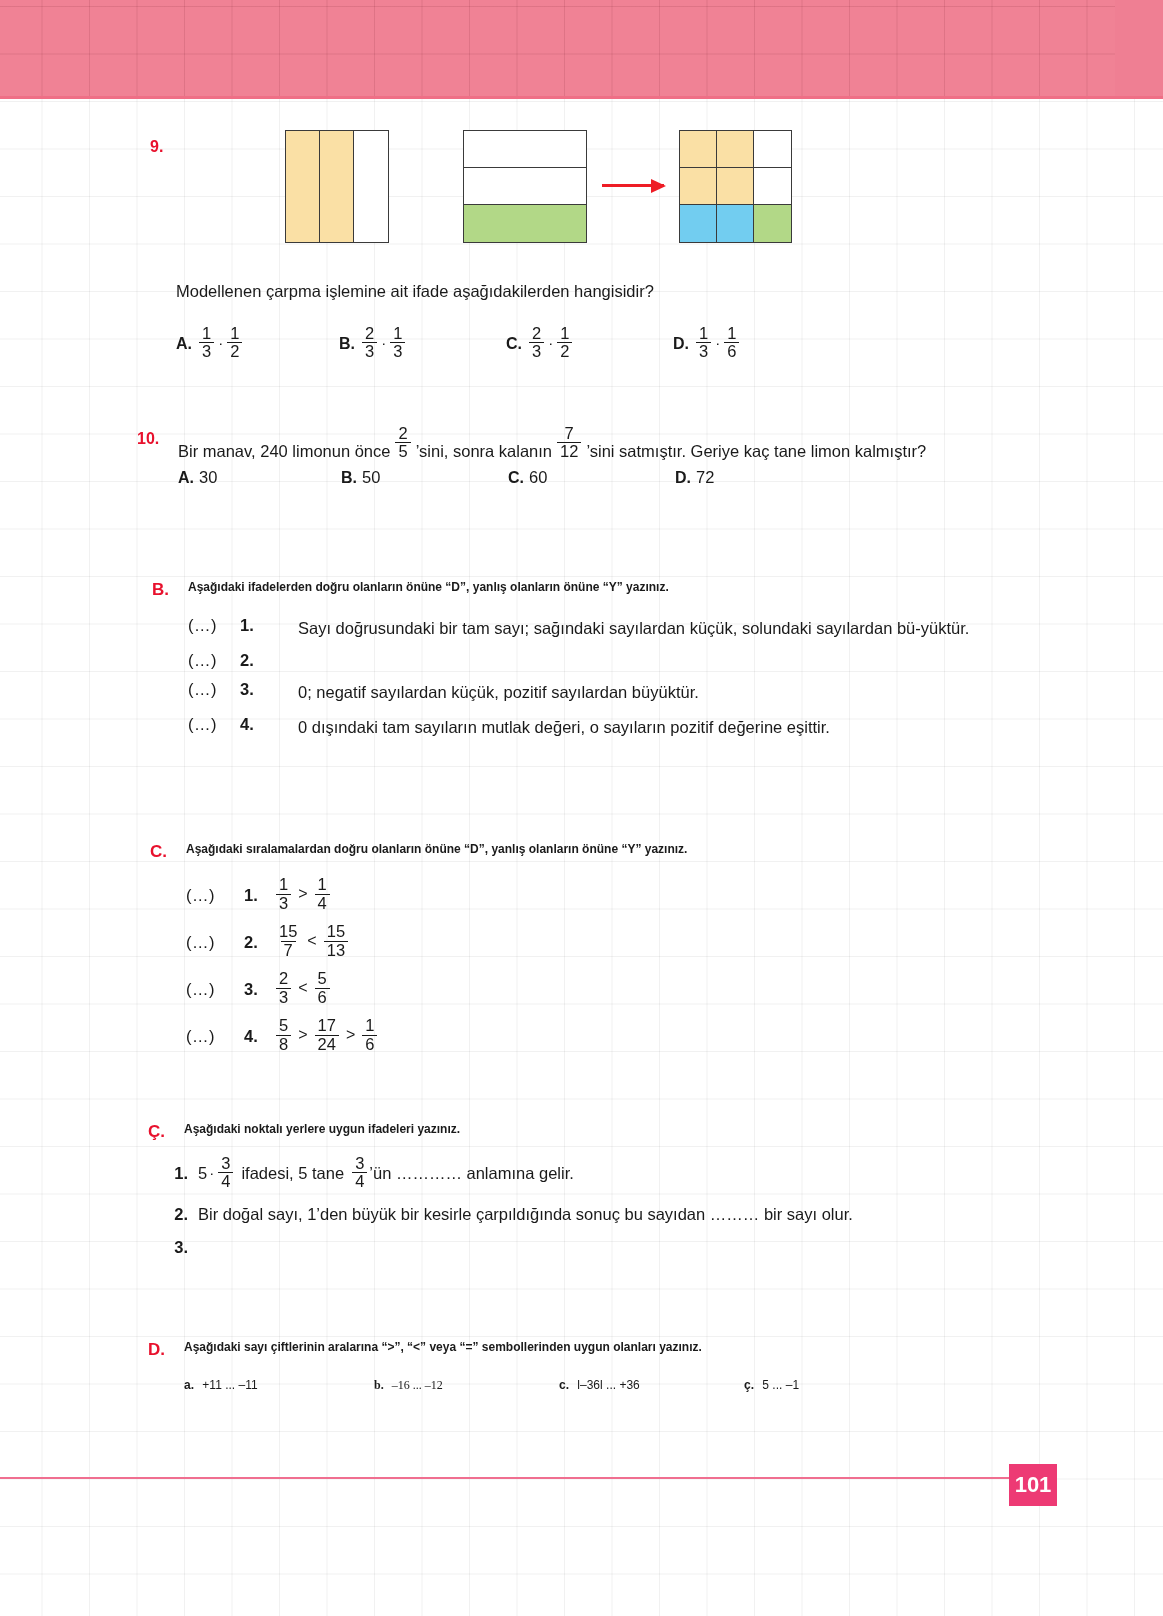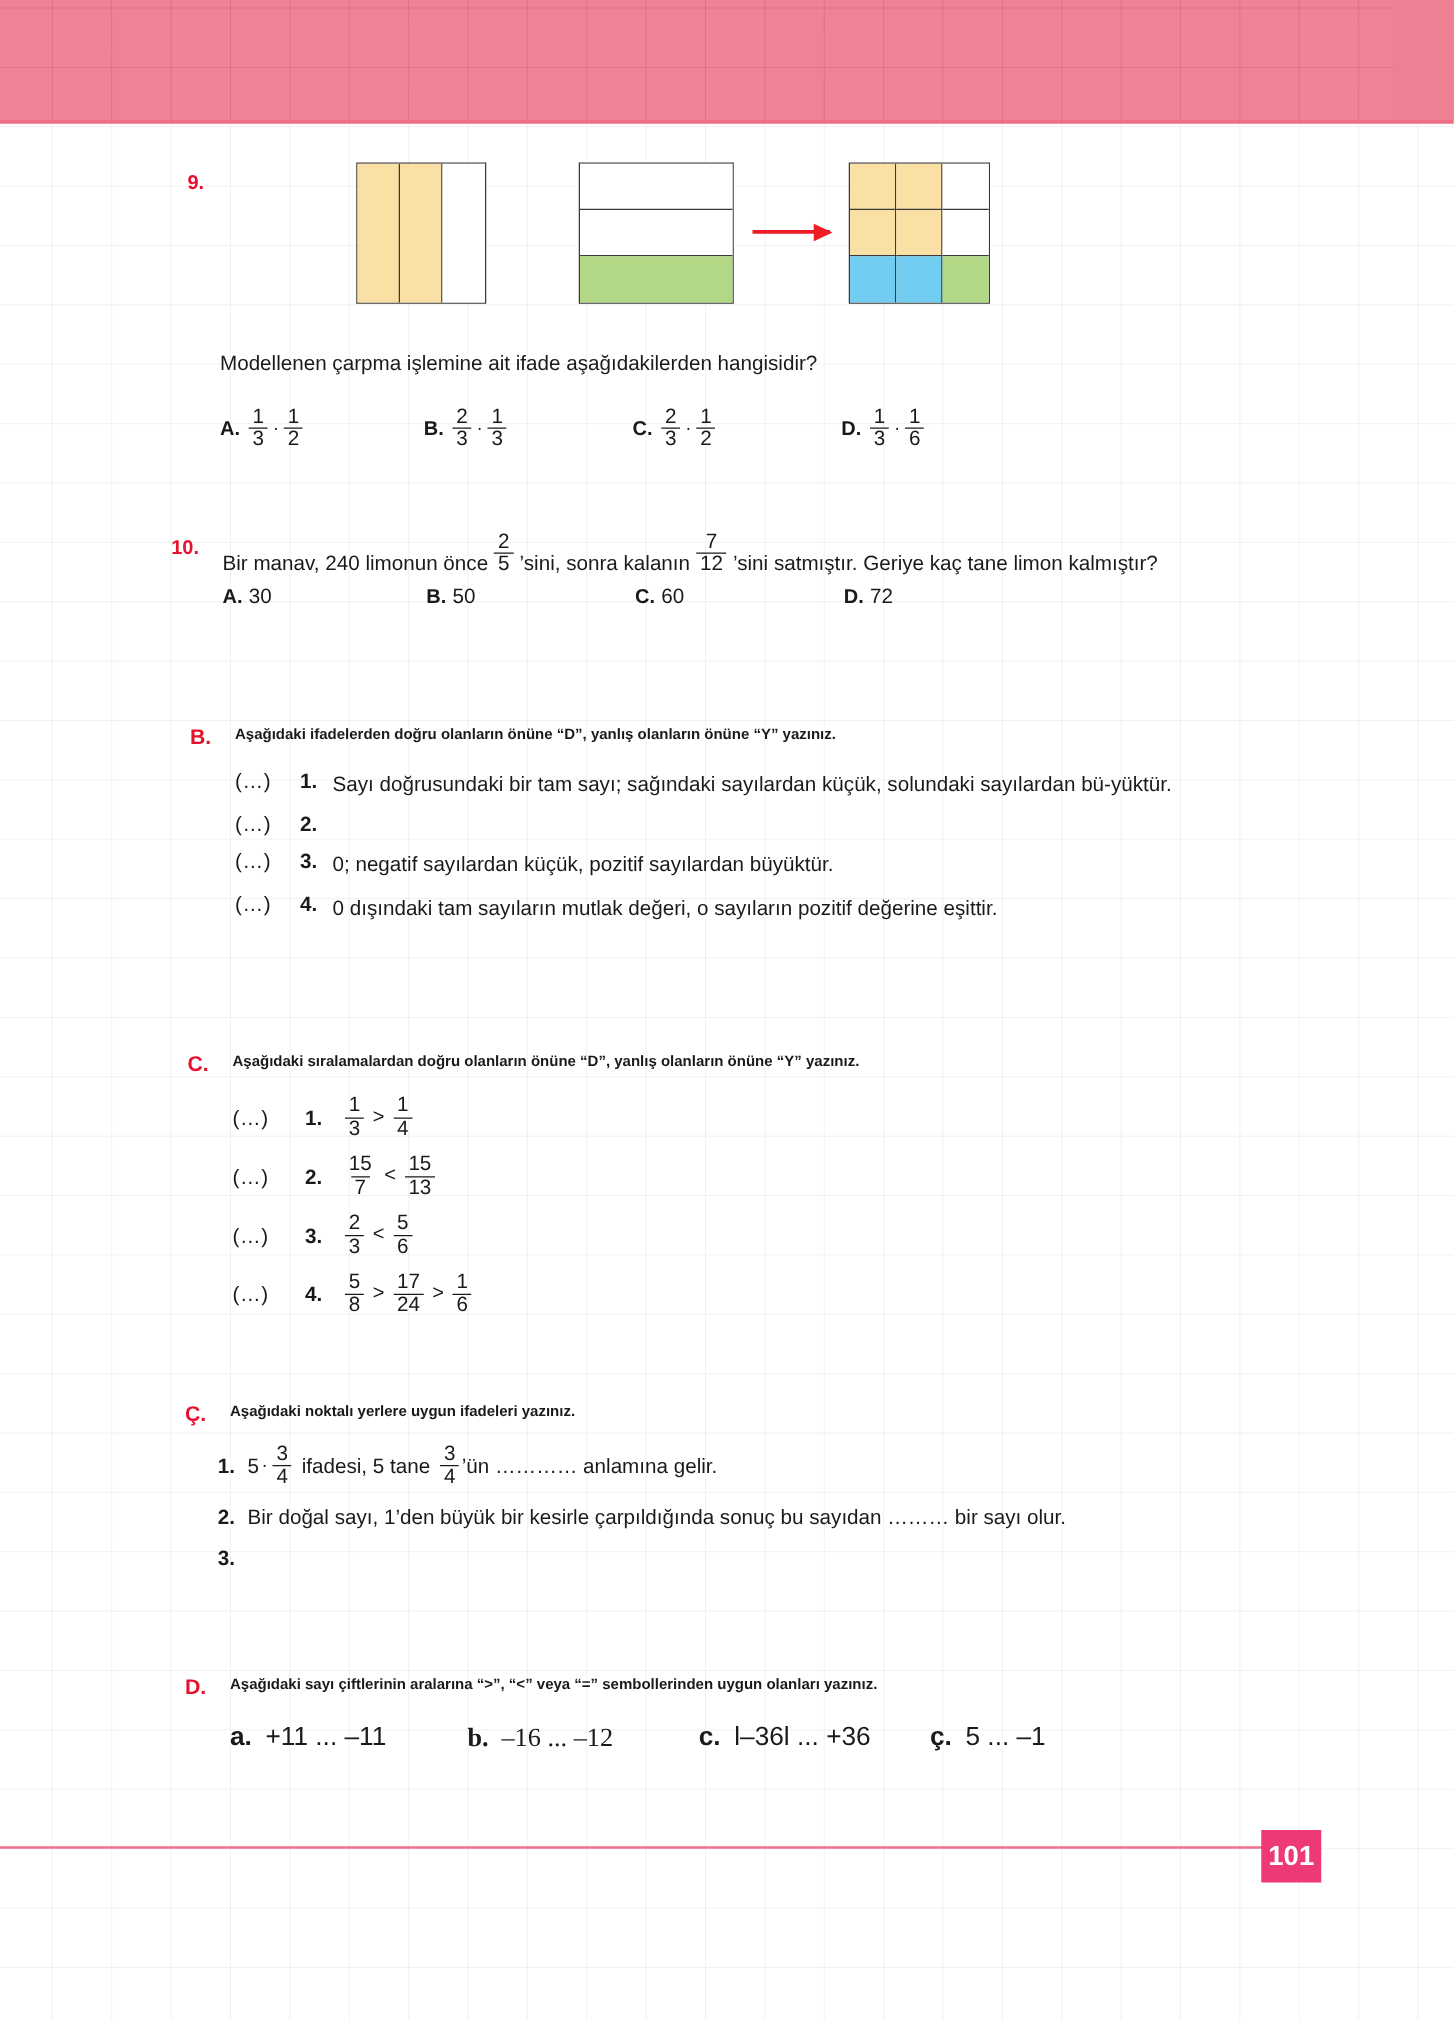--- a/index.html
+++ b/index.html
@@ -265,20 +265,21 @@
   }
   .tf-idx {
     width: 26px;
     font-weight: bold;
     font-size: 16.5px;
     flex: none;
   }
   .tf-text {
     font-size: 16.5px;
     line-height: 1.5;
+    margin-left: 32px;
   }
 
   .cmp-list { margin-top: 14px; }
   .cmp-row {
     display: flex;
     align-items: center;
     margin-bottom: 9px;
     min-height: 38px;
   }
   .cmp-row .tf-paren { width: 58px; }
@@ -295,21 +296,21 @@
     width: 28px;
     font-weight: bold;
     flex: none;
     text-align: right;
     padding-right: 10px;
   }
 
   .sym-row {
     display: flex;
     margin-top: 18px;
-    font-size: 21px;
+    font-size: 12px;
   }
   .sym-item .lbl { font-weight: bold; margin-right: 5px; }
   .sym-row .sym-item:nth-child(1) { width: 190px; }
   .sym-row .sym-item:nth-child(2) { width: 185px; font-family: Liberation Serif, serif; }
   .sym-row .sym-item:nth-child(3) { width: 185px; }
 
   
   .footer-rule {
     position: absolute;
     left: 0; top: 1477px;

